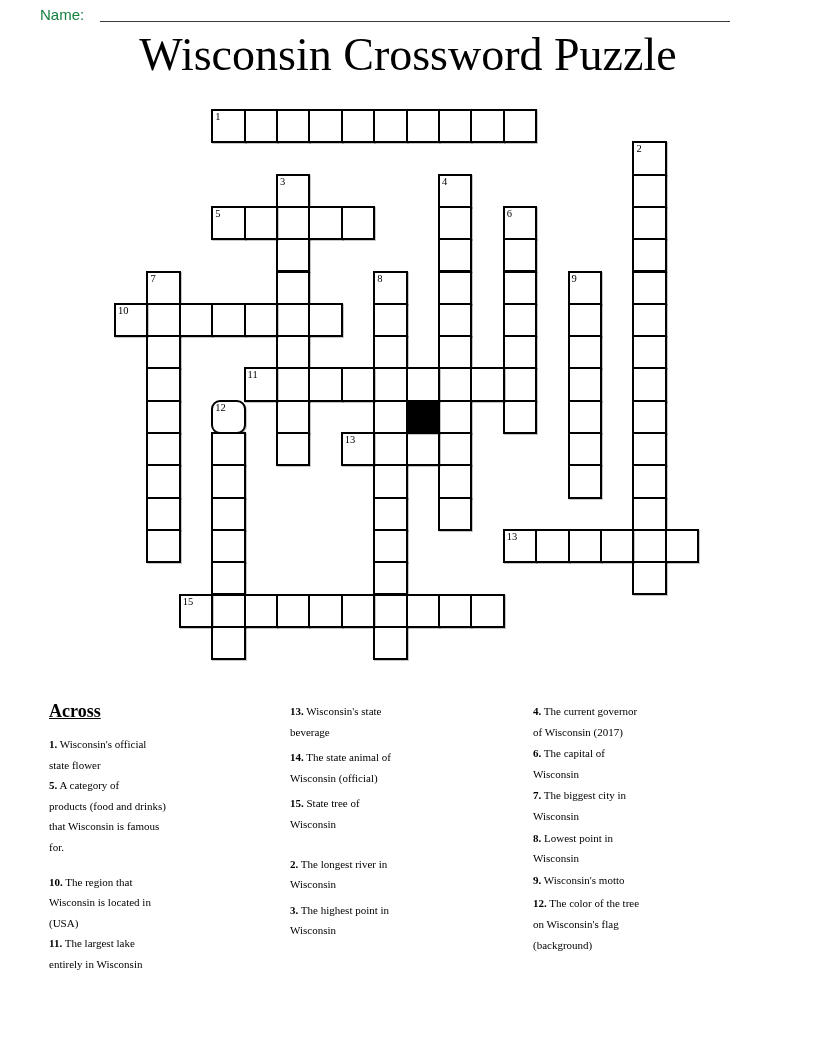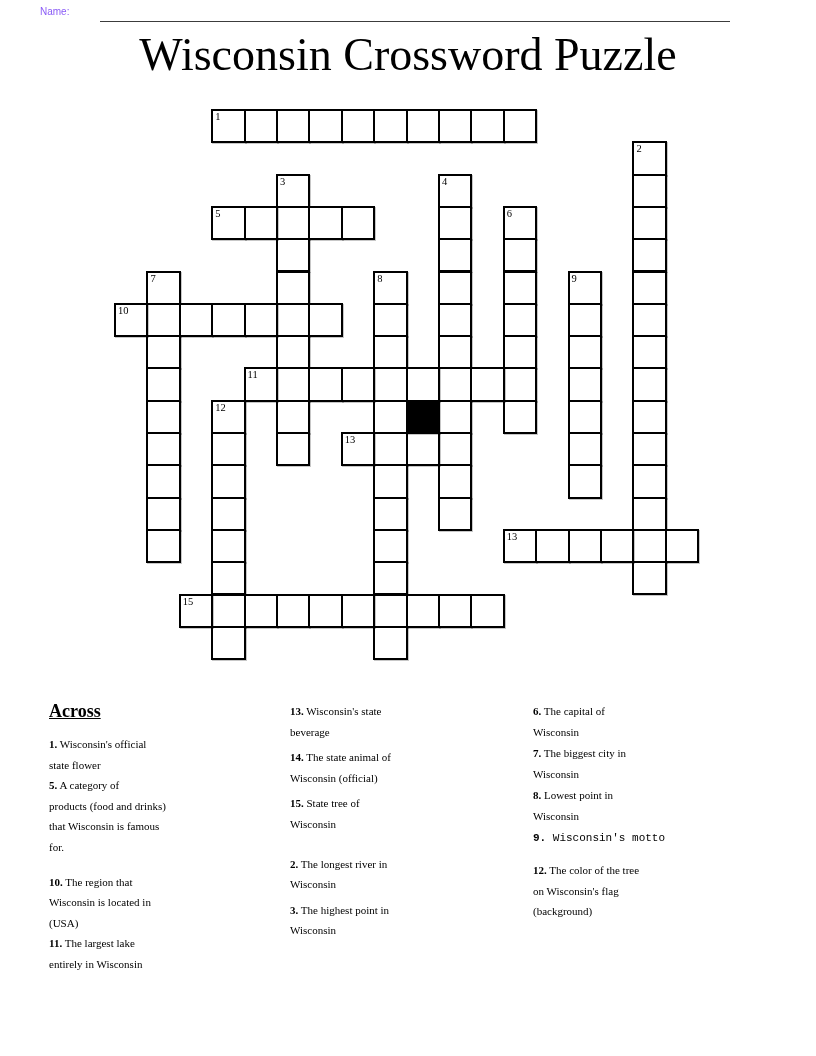--- a/index.html
+++ b/index.html
@@ -8,21 +8,21 @@
     width:816px;height:1056px;
     background:#ffffff;
     overflow:hidden;
     font-family:"Liberation Serif", serif;
     color:#000;
   }
   
   .name-label{
     position:absolute;left:40px;top:6px;
     font-family:"Liberation Sans", sans-serif;
-    font-size:10px;color:#8b5cf6;
+    font-size:15px;color:#15803d;
   }
   .name-line{
     position:absolute;left:100px;top:21px;
     width:630px;height:0;
     border-top:1.6px solid #3c3c3c;
   }
   .page-title{
     position:absolute;left:0;top:30px;width:816px;
     margin:0;text-align:center;
     font-family:"Liberation Serif", serif;
@@ -172,21 +172,21 @@
       <div class="cell" style="left: 211.2px; top: 302.8px;"></div>
       <div class="cell" style="left: 243.6px; top: 302.8px;"></div>
       <div class="cell" style="left: 308.4px; top: 302.8px;"></div>
       <div class="cell" style="left: 243.6px; top: 367.4px;">
         <span class="num">11</span>
       </div>
       <div class="cell" style="left: 308.4px; top: 367.4px;"></div>
       <div class="cell" style="left: 340.8px; top: 367.4px;"></div>
       <div class="cell" style="left: 405.6px; top: 367.4px;"></div>
       <div class="cell" style="left: 470.4px; top: 367.4px;"></div>
-      <div class="cell" style="left: 211.2px; top: 399.7px;">
+      <div class="cell" style="left: 211.2px; top: 399.7px; border-radius: 9px;">
         <span class="num">12</span>
       </div>
       <div class="cell" style="left: 211.2px; top: 432px;"></div>
       <div class="cell" style="left: 211.2px; top: 464.3px;"></div>
       <div class="cell" style="left: 211.2px; top: 496.6px;"></div>
       <div class="cell" style="left: 211.2px; top: 528.9px;"></div>
       <div class="cell" style="left: 211.2px; top: 561.2px;"></div>
       <div class="cell" style="left: 211.2px; top: 593.5px;"></div>
       <div class="cell" style="left: 211.2px; top: 625.8px;"></div>
       <div class="cell" style="left: 340.8px; top: 432px;">
@@ -233,25 +233,27 @@
         <p class="clue-item" style="margin-bottom: 5px;"><b class="clue-num">14.</b> <span class="clue-text">The state animal of
 Wisconsin (official)</span></p>
         <p class="clue-item" style="margin-bottom: 5px;"><b class="clue-num">15.</b> <span class="clue-text">State tree of
 Wisconsin</span></p>
         <p class="clue-item" style="margin-bottom: 5px; margin-top: 19px;"><b class="clue-num">2.</b> <span class="clue-text">The longest river in
 Wisconsin</span></p>
         <p class="clue-item" style="margin-bottom: 5px;"><b class="clue-num">3.</b> <span class="clue-text">The highest point in
 Wisconsin</span></p>
       </div>
       <div class="clue-col" style="left: 533px; width: 240px;">
+        <p class="clue-item" style="margin-bottom: 1px;"><b class="clue-num">4.</b> <span class="clue-text">The current governor
+of Wisconsin (2017)</span></p>
         <p class="clue-item" style="margin-bottom: 1px;"><b class="clue-num">6.</b> <span class="clue-text">The capital of
 Wisconsin</span></p>
         <p class="clue-item" style="margin-bottom: 1px;"><b class="clue-num">7.</b> <span class="clue-text">The biggest city in
 Wisconsin</span></p>
         <p class="clue-item" style="margin-bottom: 1px;"><b class="clue-num">8.</b> <span class="clue-text">Lowest point in
 Wisconsin</span></p>
-        <p class="clue-item" style="margin-bottom: 12px; font-family: Liberation Mono, monospace;"><b class="clue-num">9.</b> <span class="clue-text">Wisconsin's motto</span></p>
+        <p class="clue-item" style="margin-bottom: 3px;"><b class="clue-num">9.</b> <span class="clue-text">Wisconsin's motto</span></p>
         <p class="clue-item" style="margin-bottom: 1px;"><b class="clue-num">12.</b> <span class="clue-text">The color of the tree
 on Wisconsin's flag
 (background)</span></p>
       </div>
     </div>
 </div>
 
 </body></html>

